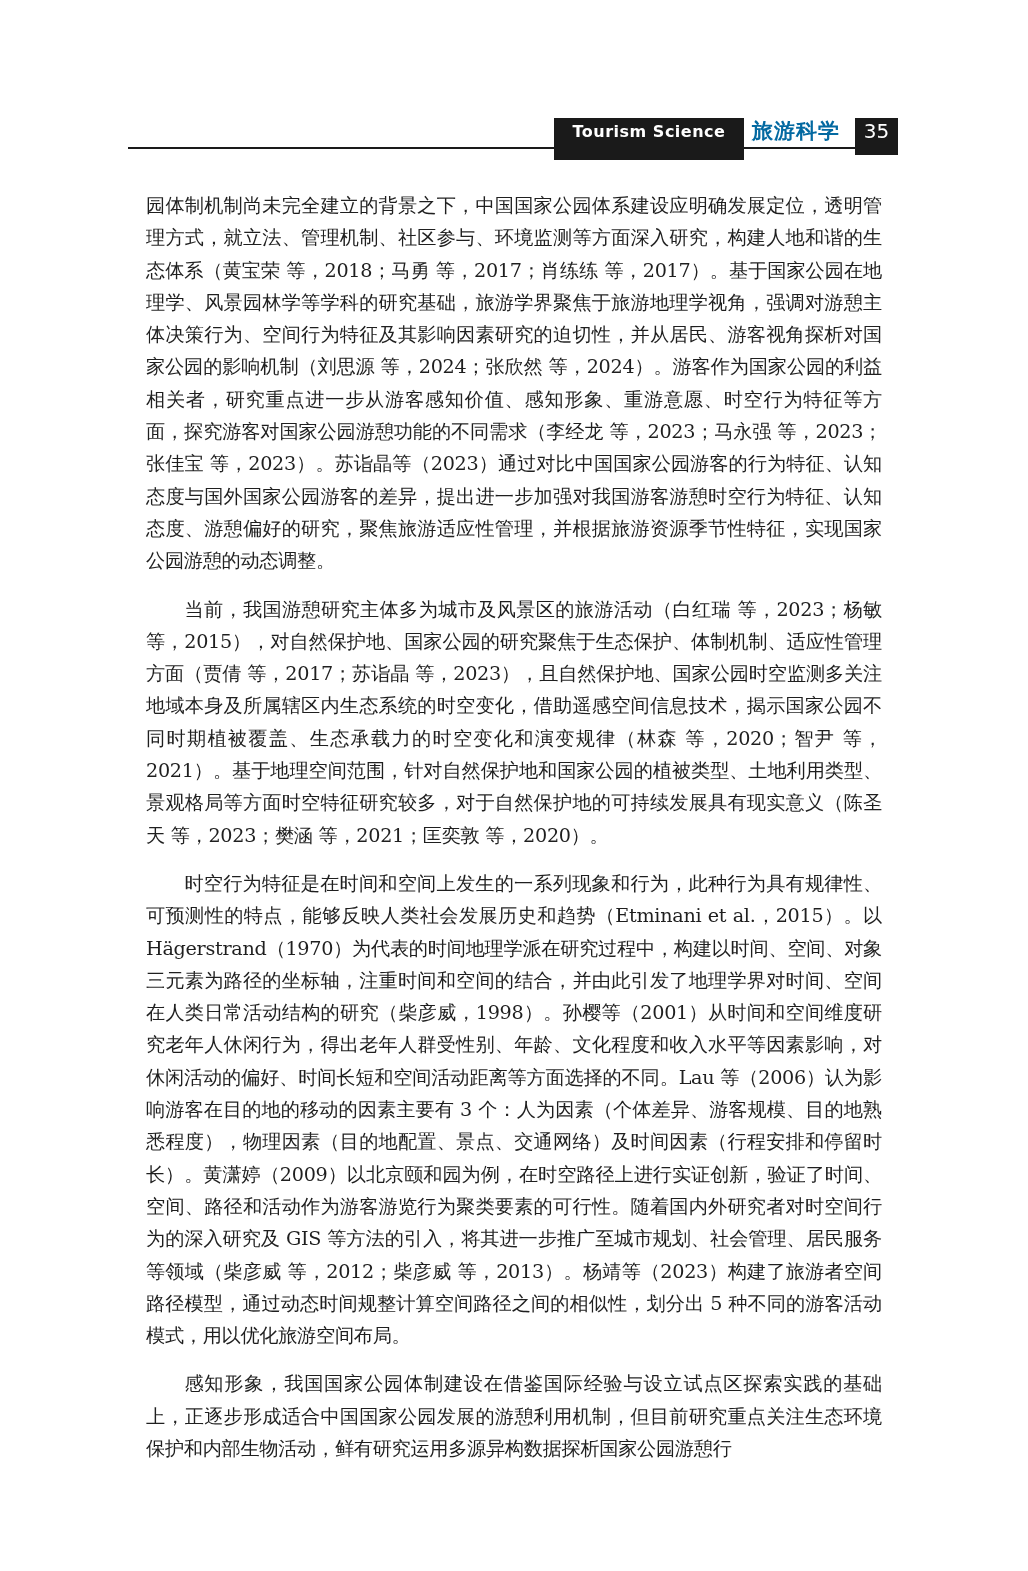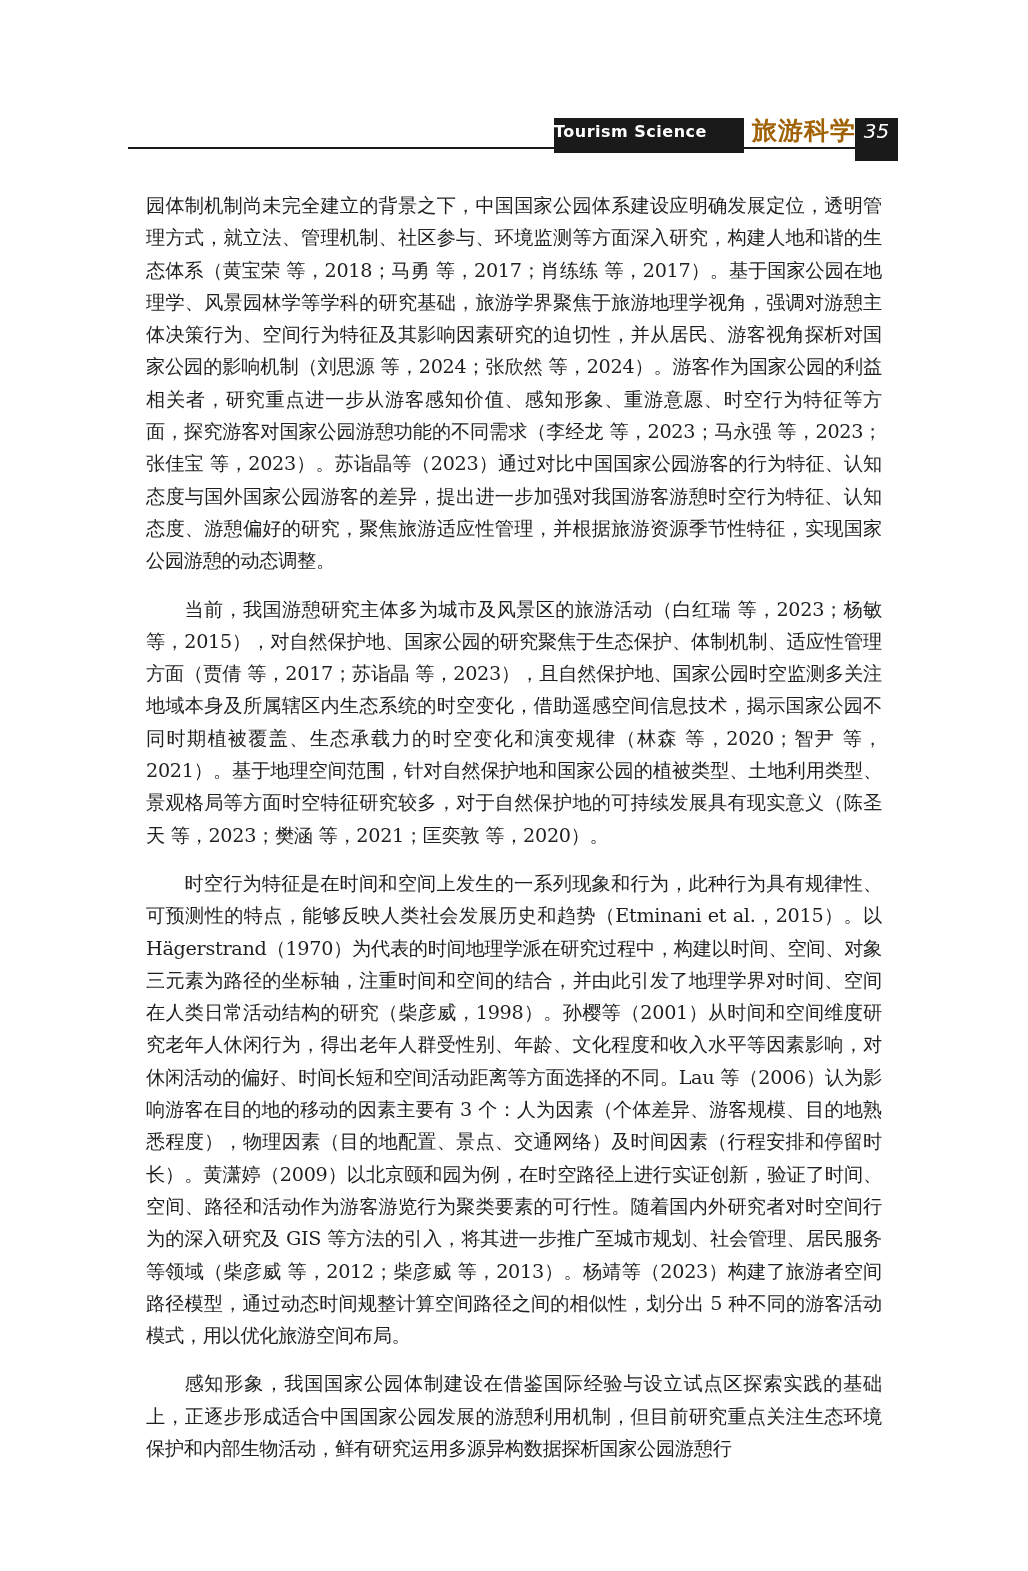--- a/index.html
+++ b/index.html
@@ -4,35 +4,35 @@
 <style>
   html, body { margin: 0; padding: 0; background: #ffffff; }
   body { width: 1028px; height: 1571px; position: relative; overflow: hidden; }
   .page-header {
     position: absolute; left: 128px; top: 116px; width: 770px; height: 40px;
   }
   .header-rule {
     position: absolute; left: 0; right: 0; top: 31px; height: 2px; background: #1a1a1a;
   }
   .header-bar {
-    position: absolute; left: 426px; top: 2px; height: 35px; width: 190px;
+    position: absolute; left: 426px; top: 2px; height: 42px; width: 190px;
     background: #1a1a1a; color: #ffffff;
     font-family: "DejaVu Sans", sans-serif; font-weight: bold; font-size: 16px;
-    line-height: 27px; text-align: left; padding-right: 0; box-sizing: border-box;
+    line-height: 27px; text-align: center; padding-right: 0; box-sizing: border-box;
     letter-spacing: 0.5px;
   }
   .header-cn {
     position: absolute; left: 624px; top: 0px; height: 30px;
-    font-family: "DejaVu Serif", serif; font-size: 25px; font-weight: bold;
-    line-height: 30px; color: #a16207; letter-spacing: 1px;
+    font-family: "DejaVu Serif", serif; font-size: 21px; font-weight: bold;
+    line-height: 30px; color: #0369a1; letter-spacing: 1px;
   }
   .header-page {
-    position: absolute; left: 727px; top: 2px; width: 43px; height: 43px;
+    position: absolute; left: 727px; top: 2px; width: 43px; height: 37px;
     background: #1a1a1a; color: #ffffff;
-    font-family: "DejaVu Sans", sans-serif; font-size: 20px; line-height: 27px; text-align: center; font-style: italic;
+    font-family: "DejaVu Sans", sans-serif; font-size: 20px; line-height: 27px; text-align: center;
   }
   .body-text {
     position: absolute; left: 130px; top: 174px; width: 768px;
     font-family: "DejaVu Serif", serif; font-size: 19.2px; color: #1f1f1f;
     line-height: 32.3px; text-align: justify; letter-spacing: -0.3px;
   }
   .body-text p { margin: 16px; }
   .body-text p.indent { text-indent: 2em; }
 </style>
 </head>

